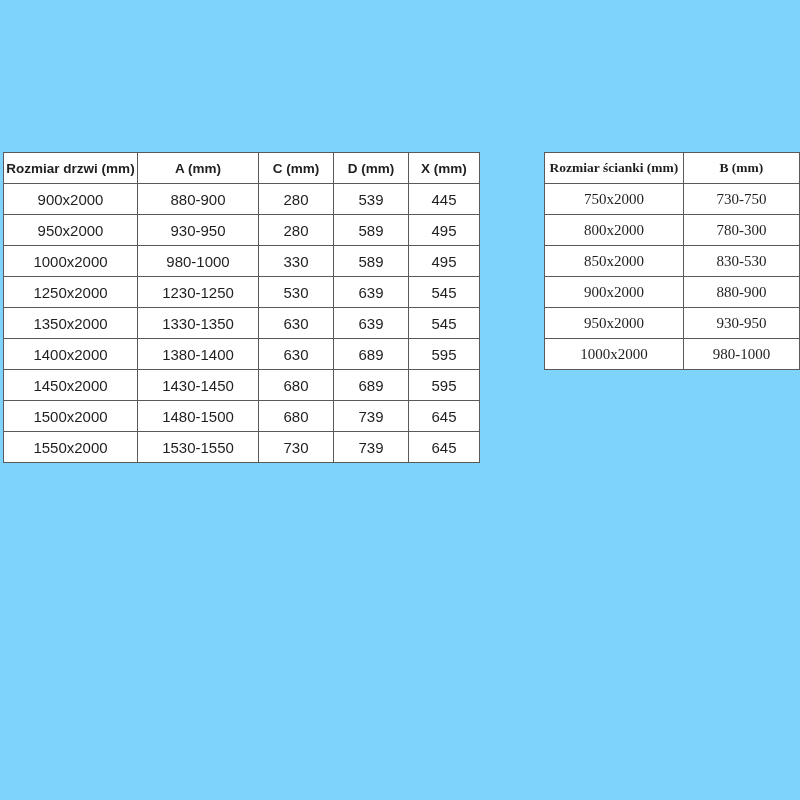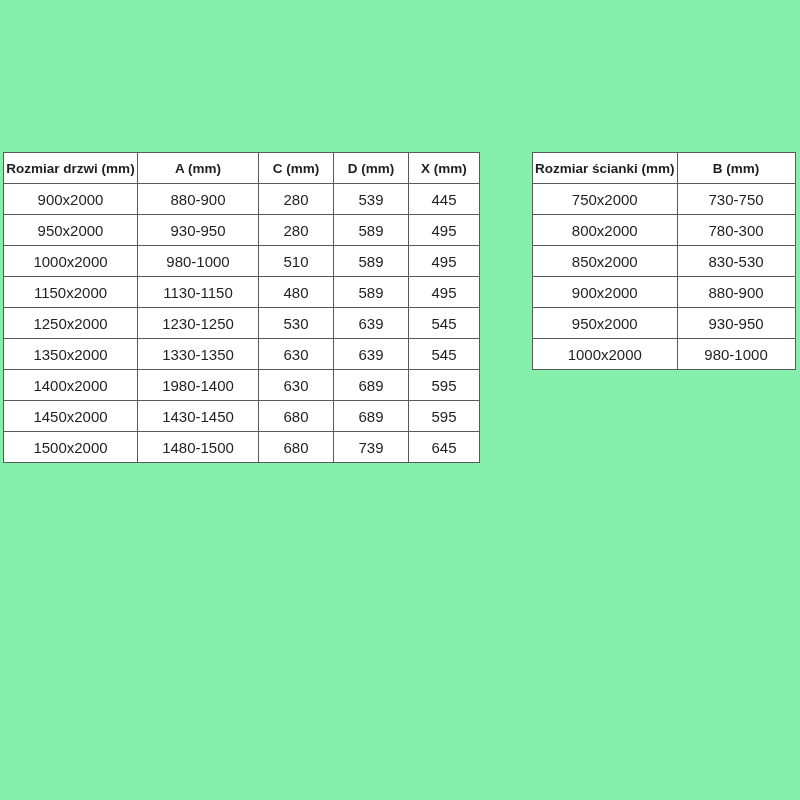--- a/index.html
+++ b/index.html
@@ -4,21 +4,21 @@
 <style>
   html, body {
     margin: 0;
     padding: 0;
     background: #ffffff;
   }
   .canvas {
     position: relative;
     width: 800px;
     height: 800px;
-    background: #86efac;
+    background: #7dd3fc;
     font-family: "Liberation Sans", sans-serif;
     overflow: hidden;
   }
   table.spec {
     position: absolute;
     border-collapse: collapse;
     table-layout: fixed;
     background: #ffffff;
   }
   table.spec th,
@@ -34,21 +34,21 @@
   }
   table.spec th {
     font-weight: bold;
     font-size: 13.5px;
   }
   table.spec td {
     font-weight: normal;
     font-size: 15px;
   }
   #door-table { left: 3px;  top: 152px; }
-  #wall-table { left: 532px; top: 152px; }
+  #wall-table { left: 544px; top: 152px; font-family: Liberation Serif, serif; }
 </style>
 </head>
 <body>
 
 <div class="canvas">
 
   <table class="spec" id="door-table">
     <colgroup>
       <col style="width:134px">
       <col style="width:121px">
@@ -76,63 +76,63 @@
         <tr>
           <td>950x2000</td>
           <td>930-950</td>
           <td>280</td>
           <td>589</td>
           <td>495</td>
         </tr>
         <tr>
           <td>1000x2000</td>
           <td>980-1000</td>
-          <td>510</td>
-          <td>589</td>
-          <td>495</td>
-        </tr>
-        <tr>
-          <td>1150x2000</td>
-          <td>1130-1150</td>
-          <td>480</td>
+          <td>330</td>
           <td>589</td>
           <td>495</td>
         </tr>
         <tr>
           <td>1250x2000</td>
           <td>1230-1250</td>
           <td>530</td>
           <td>639</td>
           <td>545</td>
         </tr>
         <tr>
           <td>1350x2000</td>
           <td>1330-1350</td>
           <td>630</td>
           <td>639</td>
           <td>545</td>
         </tr>
         <tr>
           <td>1400x2000</td>
-          <td>1980-1400</td>
+          <td>1380-1400</td>
           <td>630</td>
           <td>689</td>
           <td>595</td>
         </tr>
         <tr>
           <td>1450x2000</td>
           <td>1430-1450</td>
           <td>680</td>
           <td>689</td>
           <td>595</td>
         </tr>
         <tr>
           <td>1500x2000</td>
           <td>1480-1500</td>
           <td>680</td>
+          <td>739</td>
+          <td>645</td>
+        </tr>
+        <tr>
+          <td>1550x2000</td>
+          <td>1530-1550</td>
+          <td>730</td>
           <td>739</td>
           <td>645</td>
         </tr>
       </tbody>
     </table>
 
   <table class="spec" id="wall-table">
     <colgroup>
       <col style="width:139px">
       <col style="width:118px">

